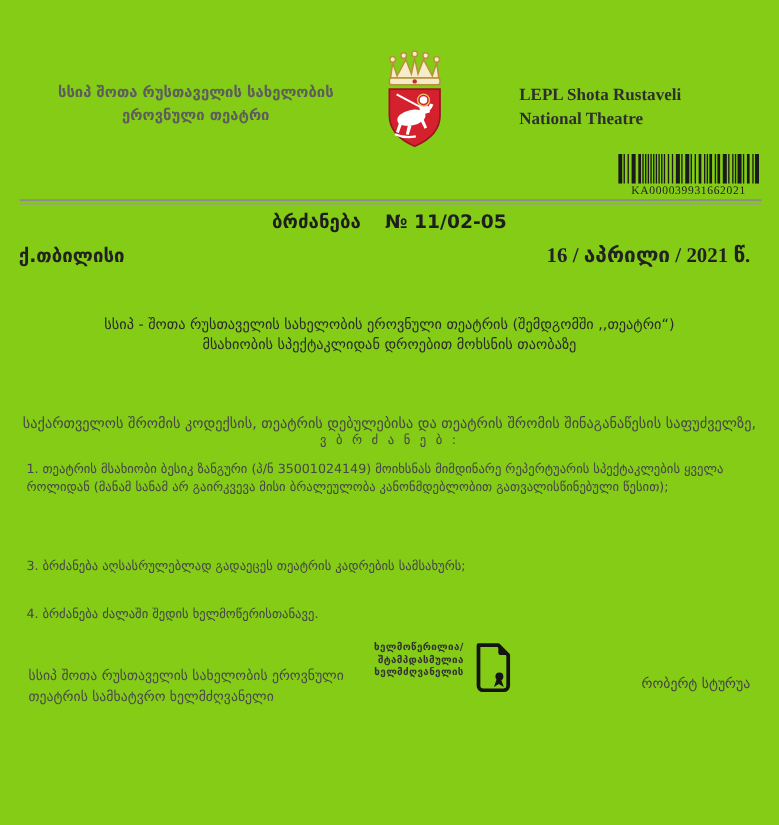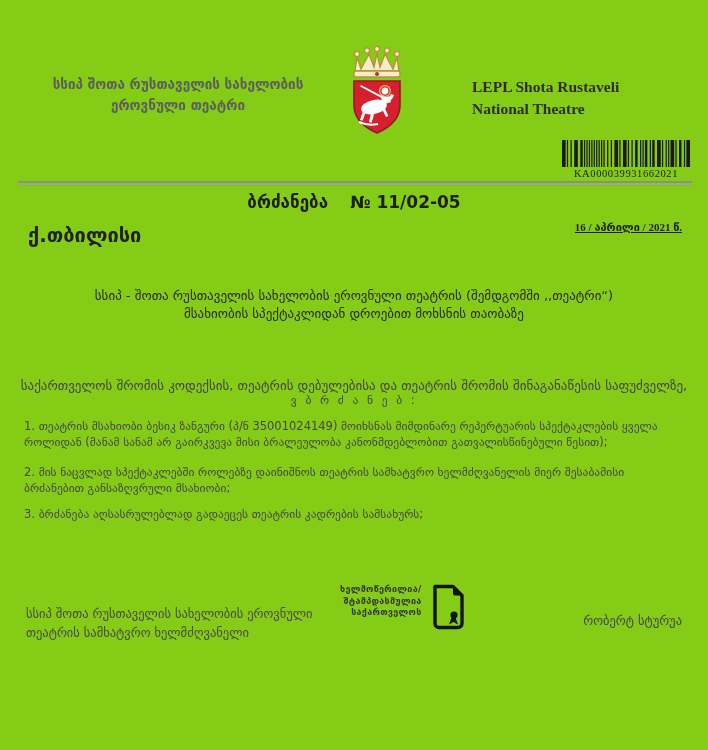--- a/index.html
+++ b/index.html
@@ -14,23 +14,23 @@
        color:#2e2e2e;line-height:1.45;}
   .barcode{position:absolute;right:18px;top:140px;width:128px;text-align:center;}
   .barcode svg{width:128px;height:27px;display:block;}
   .bc-num{font-family:"Liberation Serif","DejaVu Serif",serif;font-size:10.5px;color:#222;
        letter-spacing:.6px;margin-top:1px;white-space:nowrap;}
   .rule{position:absolute;left:18px;right:16px;top:181px;height:2px;
        border-top:2px solid #8d8d8d;border-bottom:1px solid #9a9a9a;}
   .title{position:absolute;left:0;right:0;top:192px;text-align:center;
        font-size:17px;font-weight:bold;color:#1e1e1e;}
   .title .num{margin-left:22px;}
-  .city{position:absolute;left:28px;top:223px;font-size:20px;font-weight:bold;color:#222;}
-  .date{position:absolute;right:26px;top:221px;font-size:11px;font-weight:bold;color:#222;
-       font-family:"Liberation Serif","DejaVu Sans",serif;text-decoration:underline;}
+  .city{position:absolute;left:17px;top:223px;font-size:17px;font-weight:bold;color:#222;}
+  .date{position:absolute;right:26px;top:221px;font-size:19px;font-weight:bold;color:#222;
+       font-family:"Liberation Serif","DejaVu Sans",serif;}
   .subject{position:absolute;left:20px;right:20px;top:287px;text-align:center;
        font-size:13px;font-weight:normal;color:#2b2b2b;line-height:1.4;}
   .preamble{position:absolute;left:14px;right:14px;top:377px;text-align:center;
        font-size:13px;color:#474747;line-height:1.35;}
   .decree{position:absolute;left:0;right:0;top:393px;text-align:center;
        font-size:11.5px;color:#474747;letter-spacing:2.5px;}
   .item{position:absolute;left:24px;right:24px;text-align:left;
        font-size:11.5px;color:#474747;line-height:1.42;}
   .i1{top:418px;} .i2{top:464px;} .i3{top:506px;} .i4{top:550px;}
   .signer{position:absolute;left:26px;top:604px;width:322px;font-size:12.5px;
@@ -139,33 +139,33 @@
 
   <div class="subject">
     <div>სსიპ - შოთა რუსთაველის სახელობის ეროვნული თეატრის (შემდგომში ,,თეატრი“)</div>
     <div>მსახიობის სპექტაკლიდან დროებით მოხსნის თაობაზე</div>
   </div>
 
   <div class="preamble">საქართველოს შრომის კოდექსის, თეატრის დებულებისა და თეატრის შრომის შინაგანაწესის საფუძველზე,</div>
   <div class="decree">ვ ბ რ ძ ა ნ ე ბ :</div>
 
   <div class="item i1">1. თეატრის მსახიობი ბესიკ ზანგური (პ/ნ 35001024149) მოიხსნას მიმდინარე რეპერტუარის სპექტაკლების ყველა როლიდან (მანამ სანამ არ გაირკვევა მისი ბრალეულობა კანონმდებლობით გათვალისწინებული წესით);</div>
-  <div class="item i2">2. მის ნაცვლად სპექტაკლებში როლებზე დაინიშნოს თეატრის სამხატვრო ხელმძღვანელის მიერ შესაბამისი ბრძანებით განსაზღვრული მსახიობი;</div>
   <div class="item i3">3. ბრძანება აღსასრულებლად გადაეცეს თეატრის კადრების სამსახურს;</div>
+  <div class="item i4">4. ბრძანება ძალაში შედის ხელმოწერისთანავე.</div>
 
   <div class="signer">
     <div>სსიპ შოთა რუსთაველის სახელობის ეროვნული</div>
     <div>თეატრის სამხატვრო ხელმძღვანელი</div>
   </div>
 
   <div class="stamp">
     <div class="stamp-txt">
       <div>ხელმოწერილია/</div>
       <div>შტამპდასმულია</div>
-      <div>საქართველოს</div>
+      <div>ხელმძღვანელის</div>
     </div>
     <svg viewBox="0 0 40 46" xmlns="http://www.w3.org/2000/svg">
       <path d="M7 2.5 h18 l9 9 v28 a4 4 0 0 1 -4 4 H11 a4 4 0 0 1 -4 -4 Z" fill="none" stroke="#141414" stroke-width="3.4" stroke-linejoin="round"></path>
       <path d="M25 2.5 l9 9 h-7 a2 2 0 0 1 -2 -2 Z" fill="#141414"></path>
       <circle cx="26" cy="31" r="3.6" fill="#141414"></circle>
       <path d="M23.5 33.5 l-2.5 7 4.5 -2.6 4.5 2.6 -2.5 -7 Z" fill="#141414"></path>
     </svg>
   </div>
 
   <div class="signer-name">რობერტ სტურუა</div>

